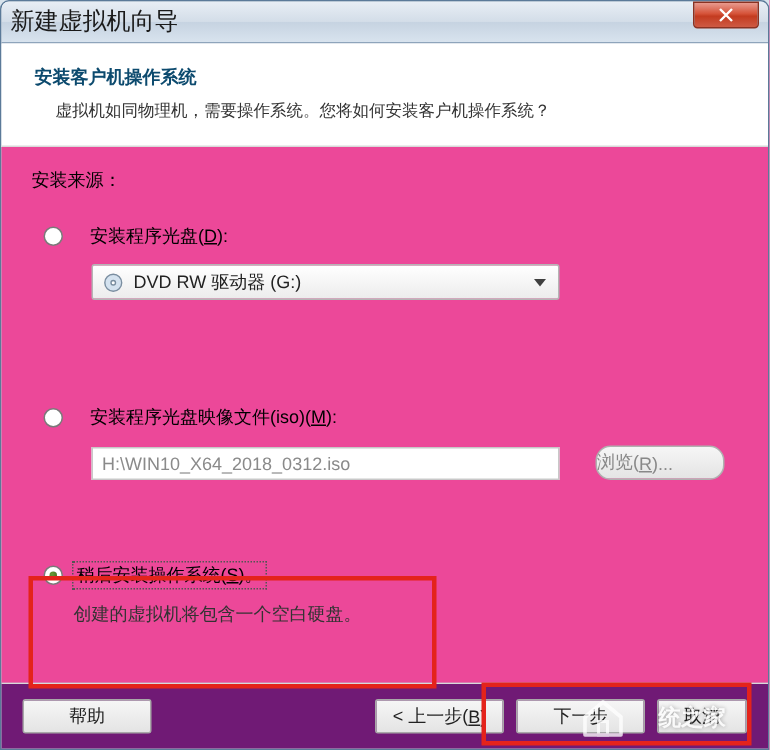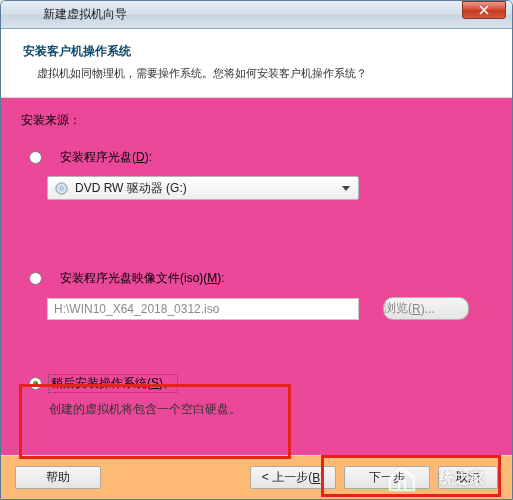--- a/index.html
+++ b/index.html
@@ -25,24 +25,23 @@
   height: 28px;
   background: linear-gradient(to bottom, #e8eef5 0%, #d3dde8 50%, #c6d3e1 51%, #d8e3ee 100%);
   border-bottom: 1px solid #8ea4bb;
   display: flex;
   align-items: center;
   padding: 0 6px;
   border-radius: 5px 5px 0 0;
   position: relative;
 }
 .title-text {
-  font-size: 12px;
+  font-size: 16px;
   color: #1a1a1a;
   flex: 1;
-  margin-left: 36px;
 }
 .close-btn {
   width: 44px;
   height: 18px;
   background: linear-gradient(to bottom, #e89a8e 0%, #d55238 45%, #c33b20 55%, #ce5a43 100%);
   border: 1px solid #8a3222;
   border-radius: 0 0 3px 3px;
   position: absolute;
   right: 6px;
   top: 0;
@@ -86,21 +85,21 @@
 }
 .radio.checked::after {
   content: "";
   width: 5px; height: 5px;
   border-radius: 50%;
   background: radial-gradient(circle at 35% 35%, #6a9a38, #3a6a18);
 }
 .opt-label { color: #000; }
 .opt-label .hotkey { text-decoration: underline; }
 .sub {
-  margin-left: 26px;
+  margin-left: 40px;
 }
 .dropdown {
   display: flex;
   align-items: center;
   width: 312px;
   height: 24px;
   background: linear-gradient(to bottom,#fff,#ececec);
   border: 1px solid #b5b5b5;
   border-radius: 2px;
   padding: 0 4px 0 6px;
@@ -161,21 +160,21 @@
 .dotted{
   border:1px dotted #555;
   padding:0 2px;
 }
 .opt3-desc{
   margin-left:20px;
   margin-top:6px;
   color:#333;
 }
 .button-bar{
-  background:#fdba74;
+  background:#701a75;
   border-top:1px solid #d9d9d9;
   padding:10px 14px;
   display:flex;
   align-items:flex-start;
   gap:8px;
 }
 .std-btn{
   height:23px;
   min-width:86px;
   background:linear-gradient(to bottom,#f6f6f6,#e4e4e4);

